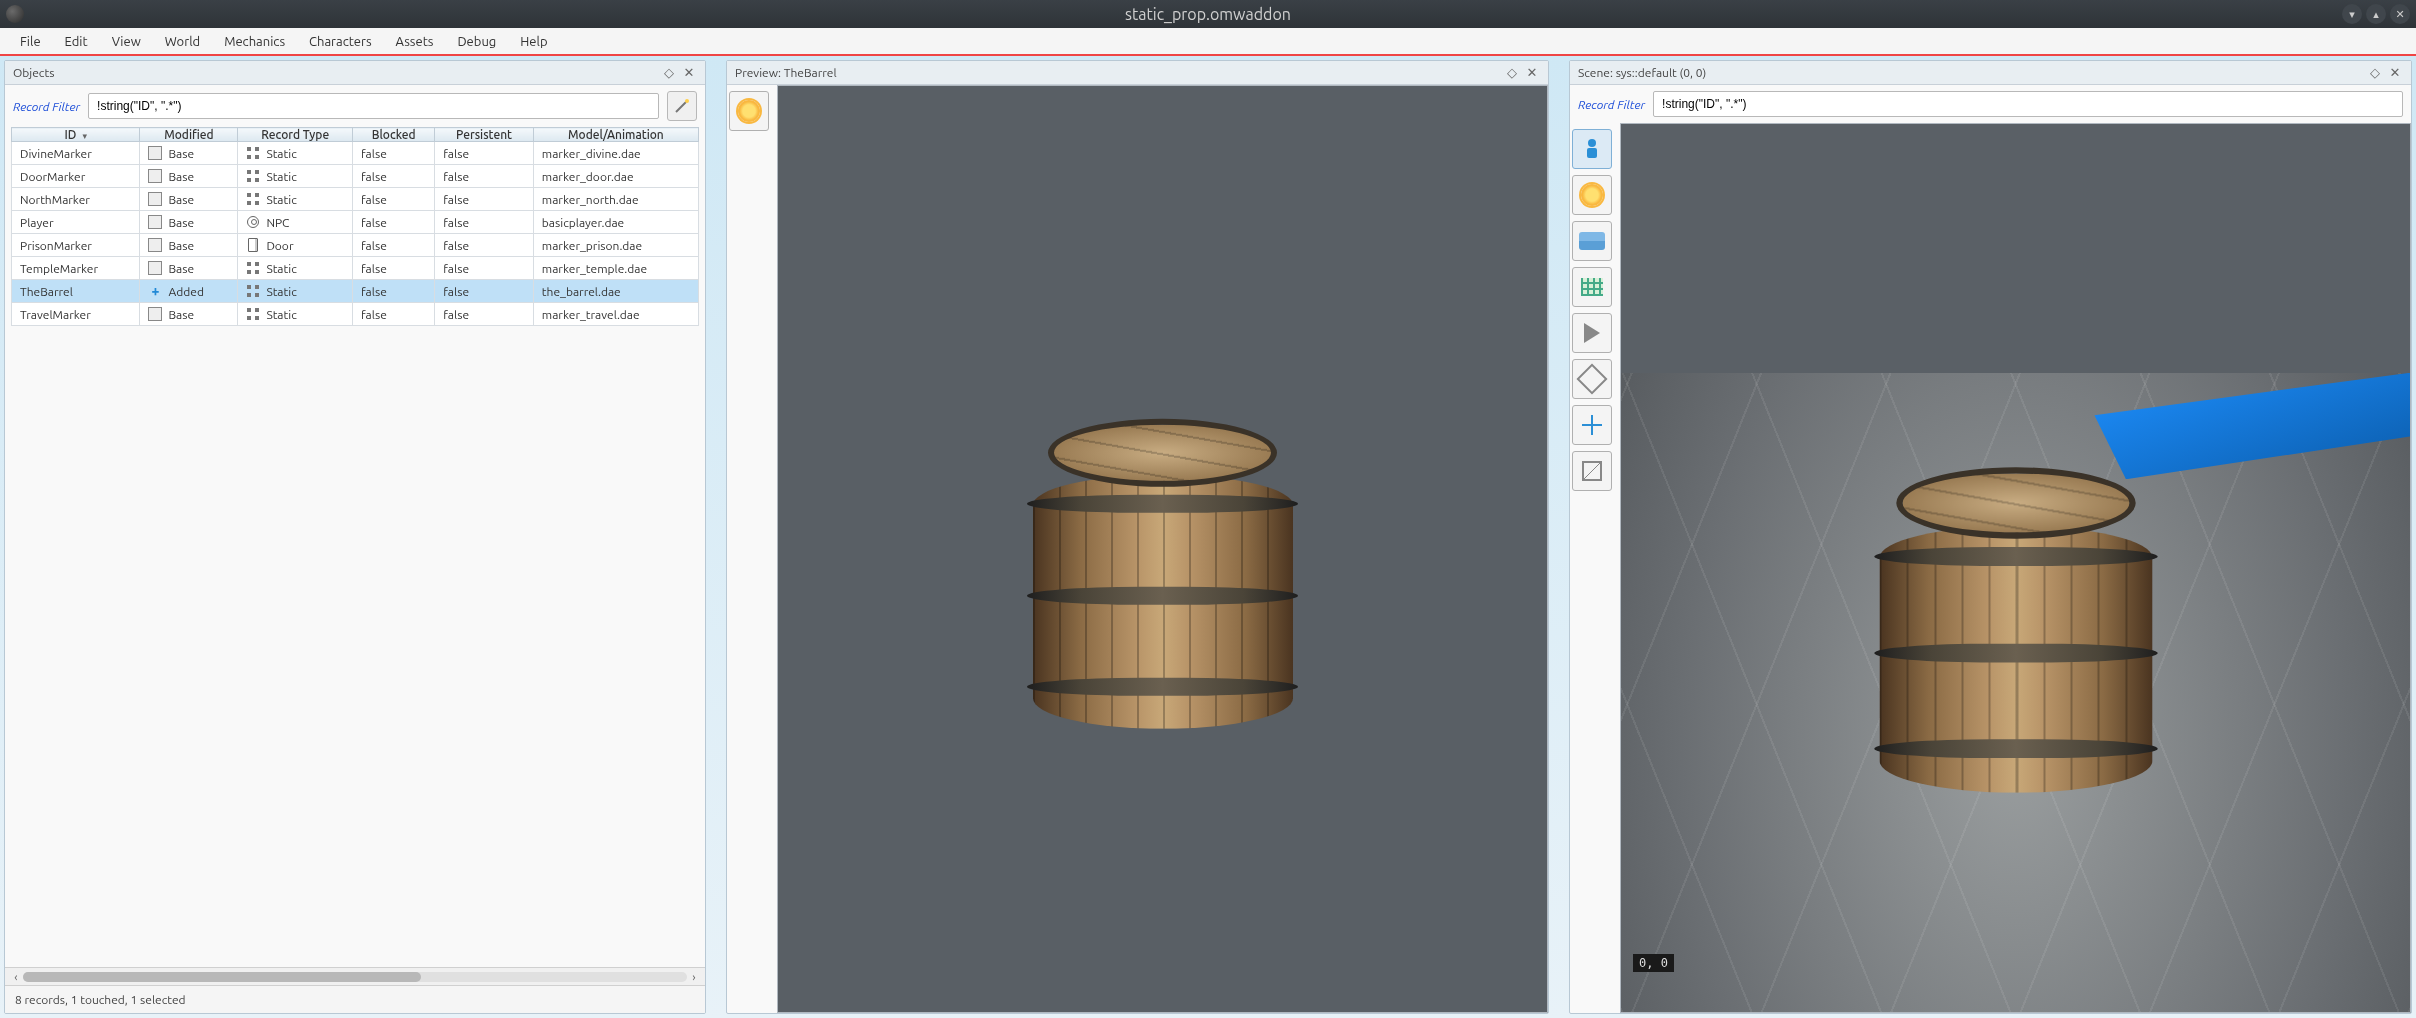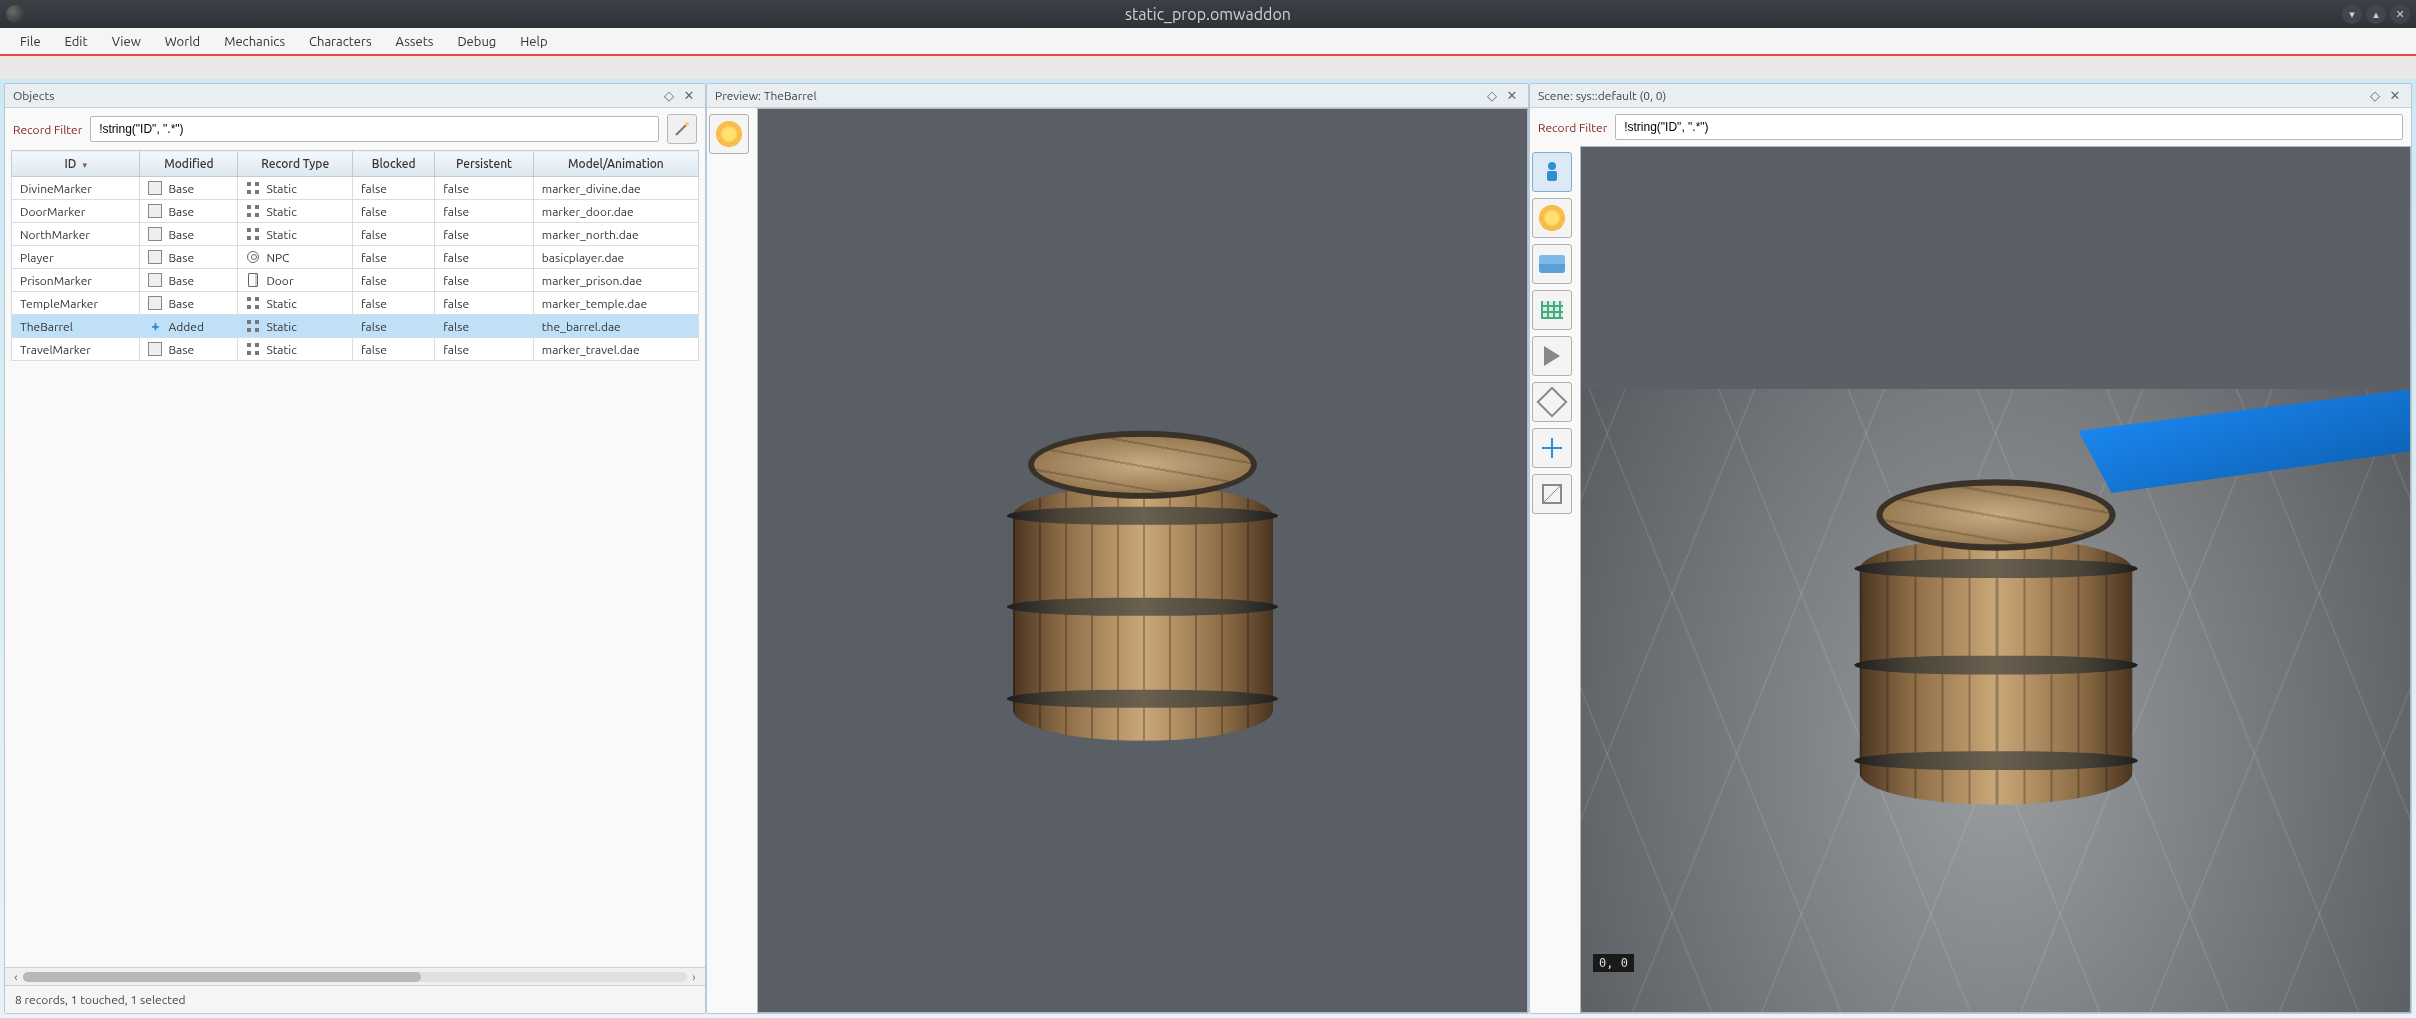--- a/index.html
+++ b/index.html
@@ -40,23 +40,22 @@
   border-bottom: 2px solid #ef4444;
   height: 28px;
   display: flex;
   align-items: center;
   padding: 0 8px;
 }
 .menubar .menu-item {
   padding: 5px 12px; cursor: pointer; font-size: 13px; color: #333;
 }
 .workspace {
-  flex: 1; display: flex; gap: 0; padding: 4px;
+  flex: 1; display: flex; gap: 20px; padding: 4px;
   background: linear-gradient(to bottom, #cfe8f5, #e8f2f8);
-  margin-top: 23px;
 }
 .panel {
   background: #f9f9f9;
   border: 1px solid #b8c8d4;
   border-radius: 2px;
   display: flex; flex-direction: column;
   overflow: hidden;
 }
 .panel-objects { width: 702px; }
 .panel-preview { width: 823px; }
@@ -69,35 +68,35 @@
 }
 .panel-header .spacer { flex: 1; }
 .panel-header .hbtn {
   width: 16px; height: 16px; margin-left: 4px; cursor: pointer;
   display: flex; align-items: center; justify-content: center;
   color: #666; font-size: 13px;
 }
 .filter-row {
   display: flex; align-items: center; padding: 6px 8px; gap: 8px;
 }
-.filter-row label { font-size: 12px; color: #7f1d1d; }
+.filter-row label { font-size: 12px; color: #1d4ed8; font-style: italic; }
 .filter-row input {
   flex: 1; height: 26px; border: 1px solid #b8b8b8; border-radius: 2px;
   padding: 0 8px; font-size: 12px; background: #fff;
 }
 .filter-row .filter-btn {
   width: 30px; height: 30px; border: 1px solid #b8b8b8; border-radius: 3px;
   background: #f0f0f0; display: flex; align-items: center; justify-content: center;
   cursor: pointer;
 }
 .table-wrap { flex: 1; overflow: auto; padding: 0 6px; }
 table.data { width: 100%; border-collapse: collapse; font-size: 12px; }
 table.data th {
   background: linear-gradient(to bottom, #f4f8fb, #dce8f0);
-  border: 1px solid #c0ccd6; padding: 6px 8px; text-align: center;
+  border: 1px solid #c0ccd6; padding: 0 8px; text-align: center;
   font-weight: 500; color: #333; position: sticky; top: 0;
 }
 table.data th .sort-ind { font-size: 9px; color: #666; margin-left: 6px; }
 table.data td {
   border: 1px solid #d8dde2; padding: 4px 8px; background: #fff;
 }
 table.data tr.selected td { background: #bfe0f7; }
 .cell-ic { display: flex; align-items: center; gap: 6px; }
 .ic {
   display: inline-flex; width: 14px; height: 14px; align-items: center; justify-content: center;

